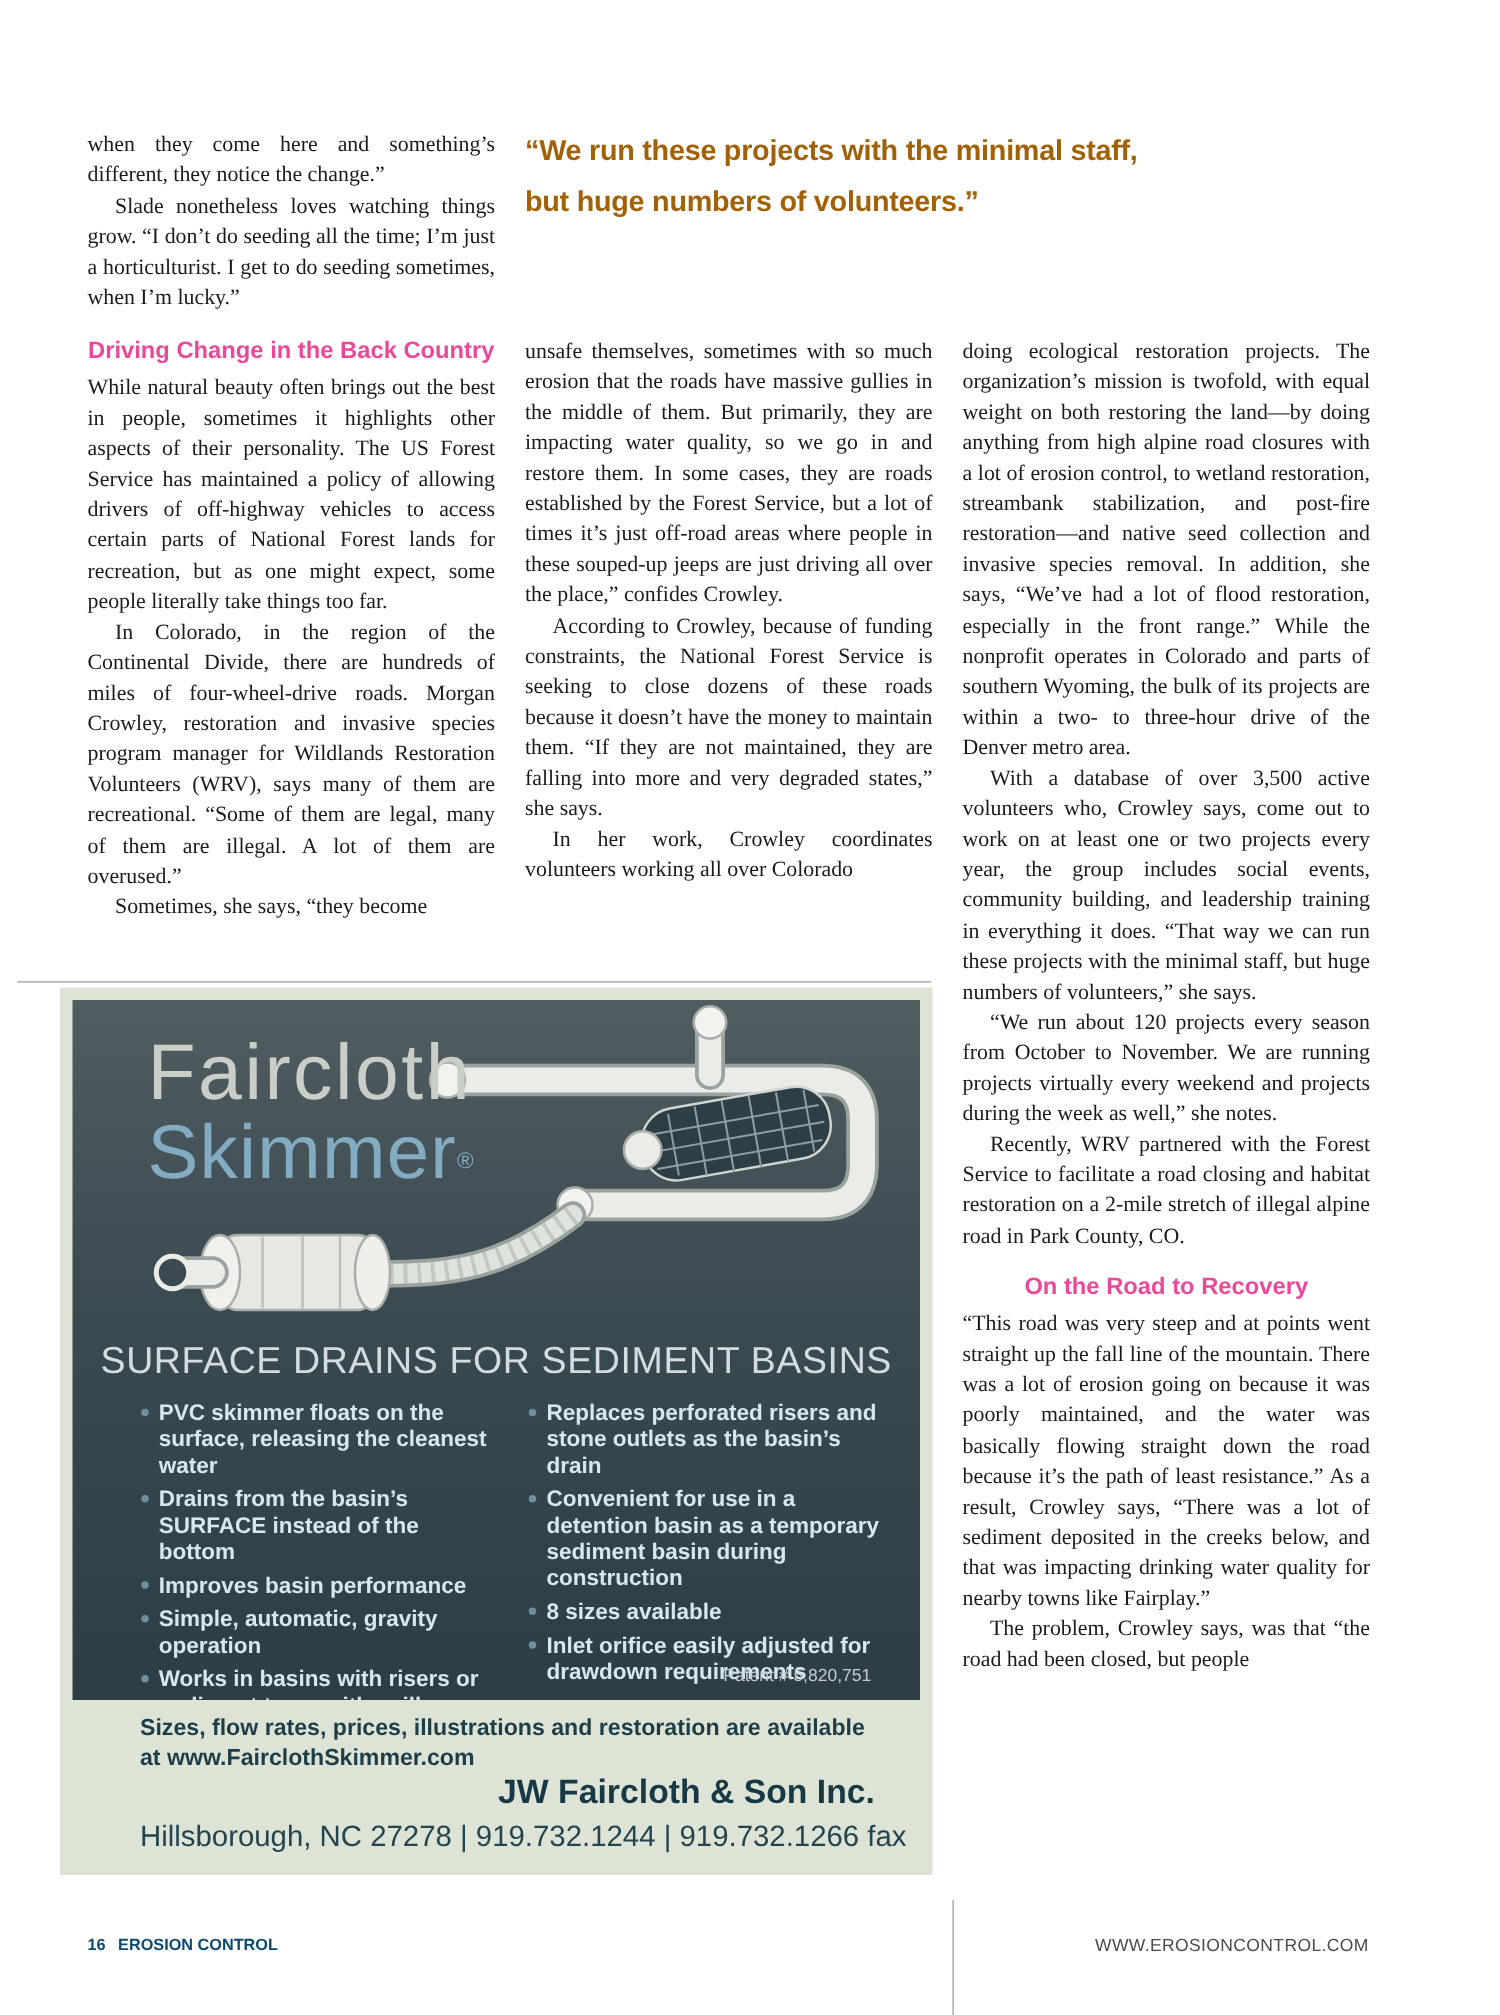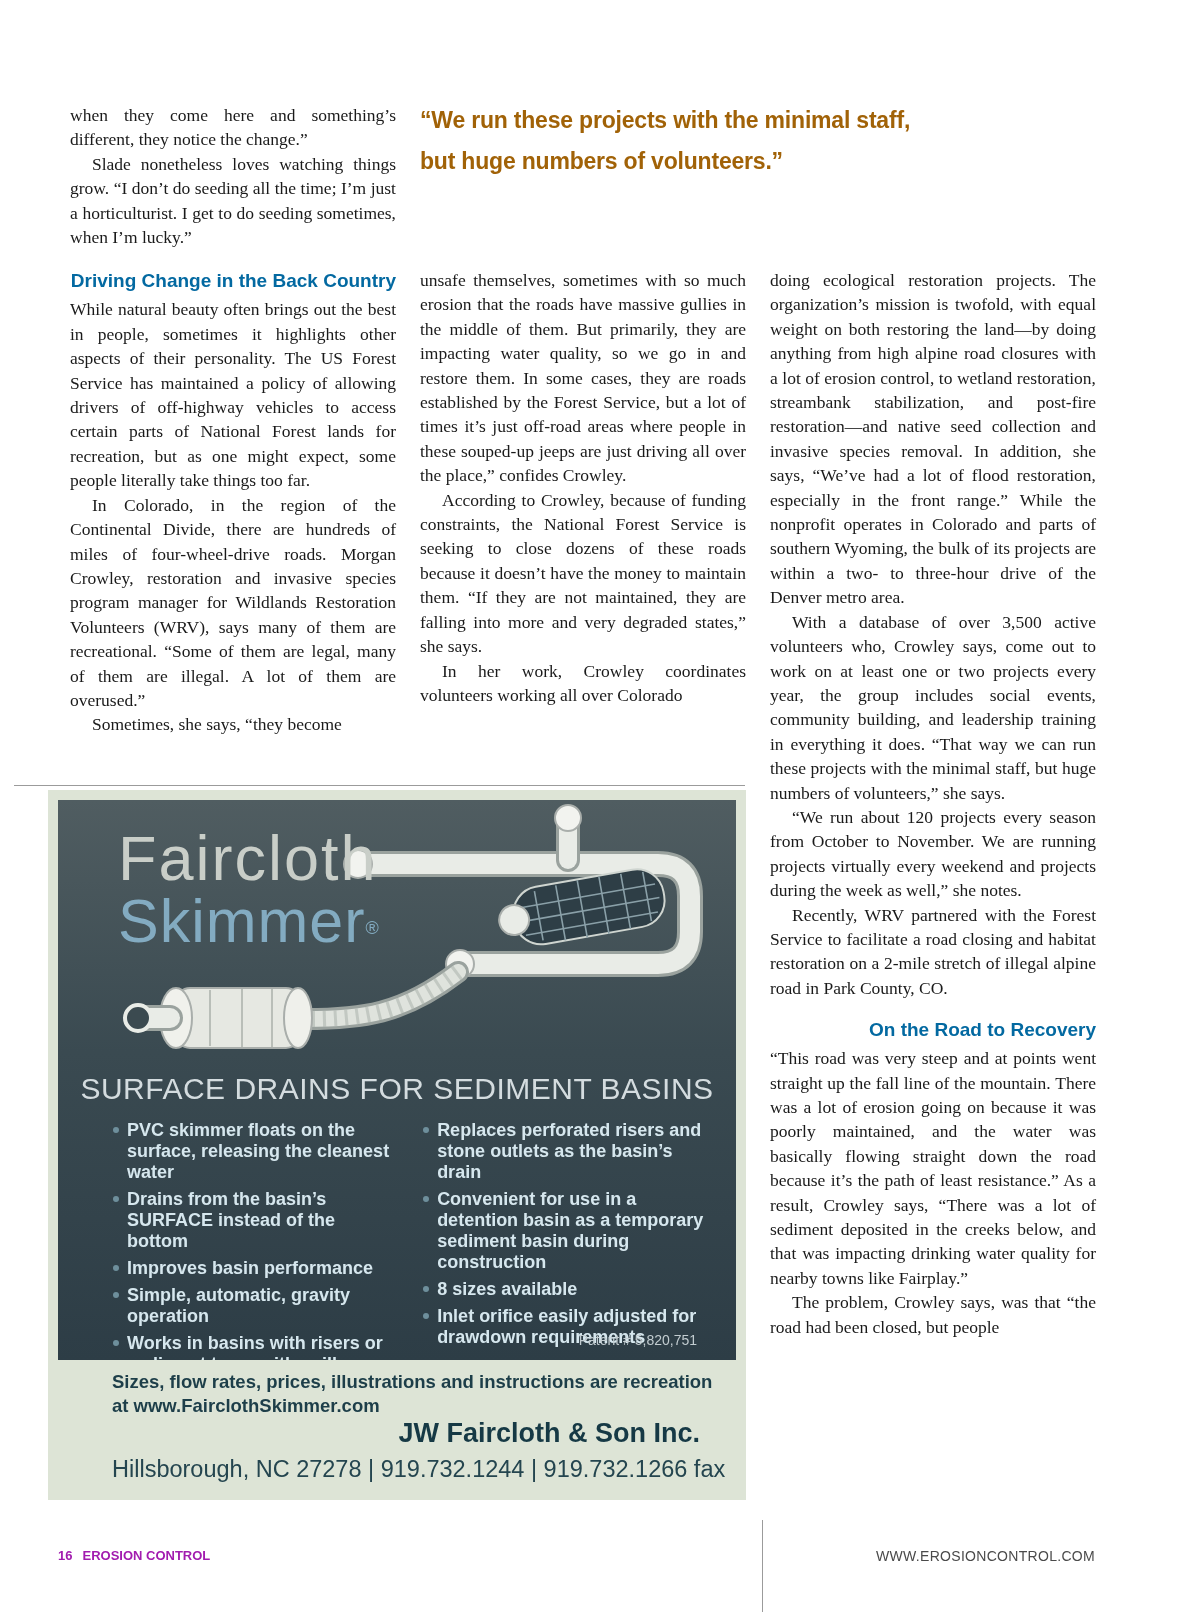--- a/index.html
+++ b/index.html
@@ -11,21 +11,21 @@
 
   
   .col {
     position:absolute; width:326px;
     font-size:17.5px; line-height:24.4px; text-align:justify;
   }
   .col p { margin:0; }
   .col p.indent { text-indent:22px; }
   .section-heading {
     font-family:"Liberation Sans", sans-serif; font-weight:bold;
-    font-size:19px; line-height:24px; text-align:right; color:#0369a1;
+    font-size:19px; line-height:24px; text-align:center; color:#ec4899;
     margin:20px 0 4px 0;
   }
   .section-heading.flush { margin-top:18px; }
 
   #col1 { left:70px; top:103px; }
   #col2 { left:420px; top:268px; }
   #col3 { left:770px; top:268px; }
 
   
   #pullquote {
@@ -74,22 +74,22 @@
     position:absolute; right:39px; bottom:12px; z-index:2;
     font-family:"Liberation Sans", sans-serif; font-size:14px; color:#c2ccd0;
   }
   #ad-band { position:relative; height:140px; font-family:"Liberation Sans", sans-serif; }
   #ad-avail { position:absolute; left:54px; top:10px; font-weight:bold; font-size:18.5px; line-height:24px; color:#1d3e49; }
   #ad-company { position:absolute; right:36px; top:58px; font-weight:bold; font-size:27px; color:#163945; }
   #ad-address { position:absolute; left:54px; top:96px; font-size:23.5px; color:#24454f; }
 
   
   #footer-left {
-    position:absolute; left:58px; top:1548px;
-    font-family:"Liberation Sans", sans-serif; font-size:13px; font-weight:bold; color:#a21caf;
+    position:absolute; left:70px; top:1548px;
+    font-family:"Liberation Sans", sans-serif; font-size:13px; font-weight:bold; color:#0c4a6e;
   }
   #footer-left .pn { margin-right:10px; }
   #footer-right {
     position:absolute; right:105px; top:1548px;
     font-family:"Liberation Sans", sans-serif; font-size:14px; color:#4a4a4a; letter-spacing:0.3px;
   }
 </style>
 </head>
 <body>
 
@@ -180,21 +180,21 @@
         <li>8 sizes available</li>
         <li>Inlet orifice easily adjusted for drawdown requirements</li>
       </ul>
     </div>
 
     <div id="ad-patent">Patent # 5,820,751</div>
   </div>
 
   <div id="ad-band">
     <div id="ad-avail">
-      <div>Sizes, flow rates, prices, illustrations and instructions are recreation</div>
+      <div>Sizes, flow rates, prices, illustrations and restoration are available</div>
       <div>at www.FairclothSkimmer.com</div>
     </div>
     <div id="ad-company">JW Faircloth &amp; Son Inc.</div>
     <div id="ad-address">Hillsborough, NC 27278 | 919.732.1244 | 919.732.1266 fax</div>
   </div>
 </div>
 
 <div id="footer-left">
   <span class="pn">16</span><span>EROSION CONTROL</span>
 </div>

